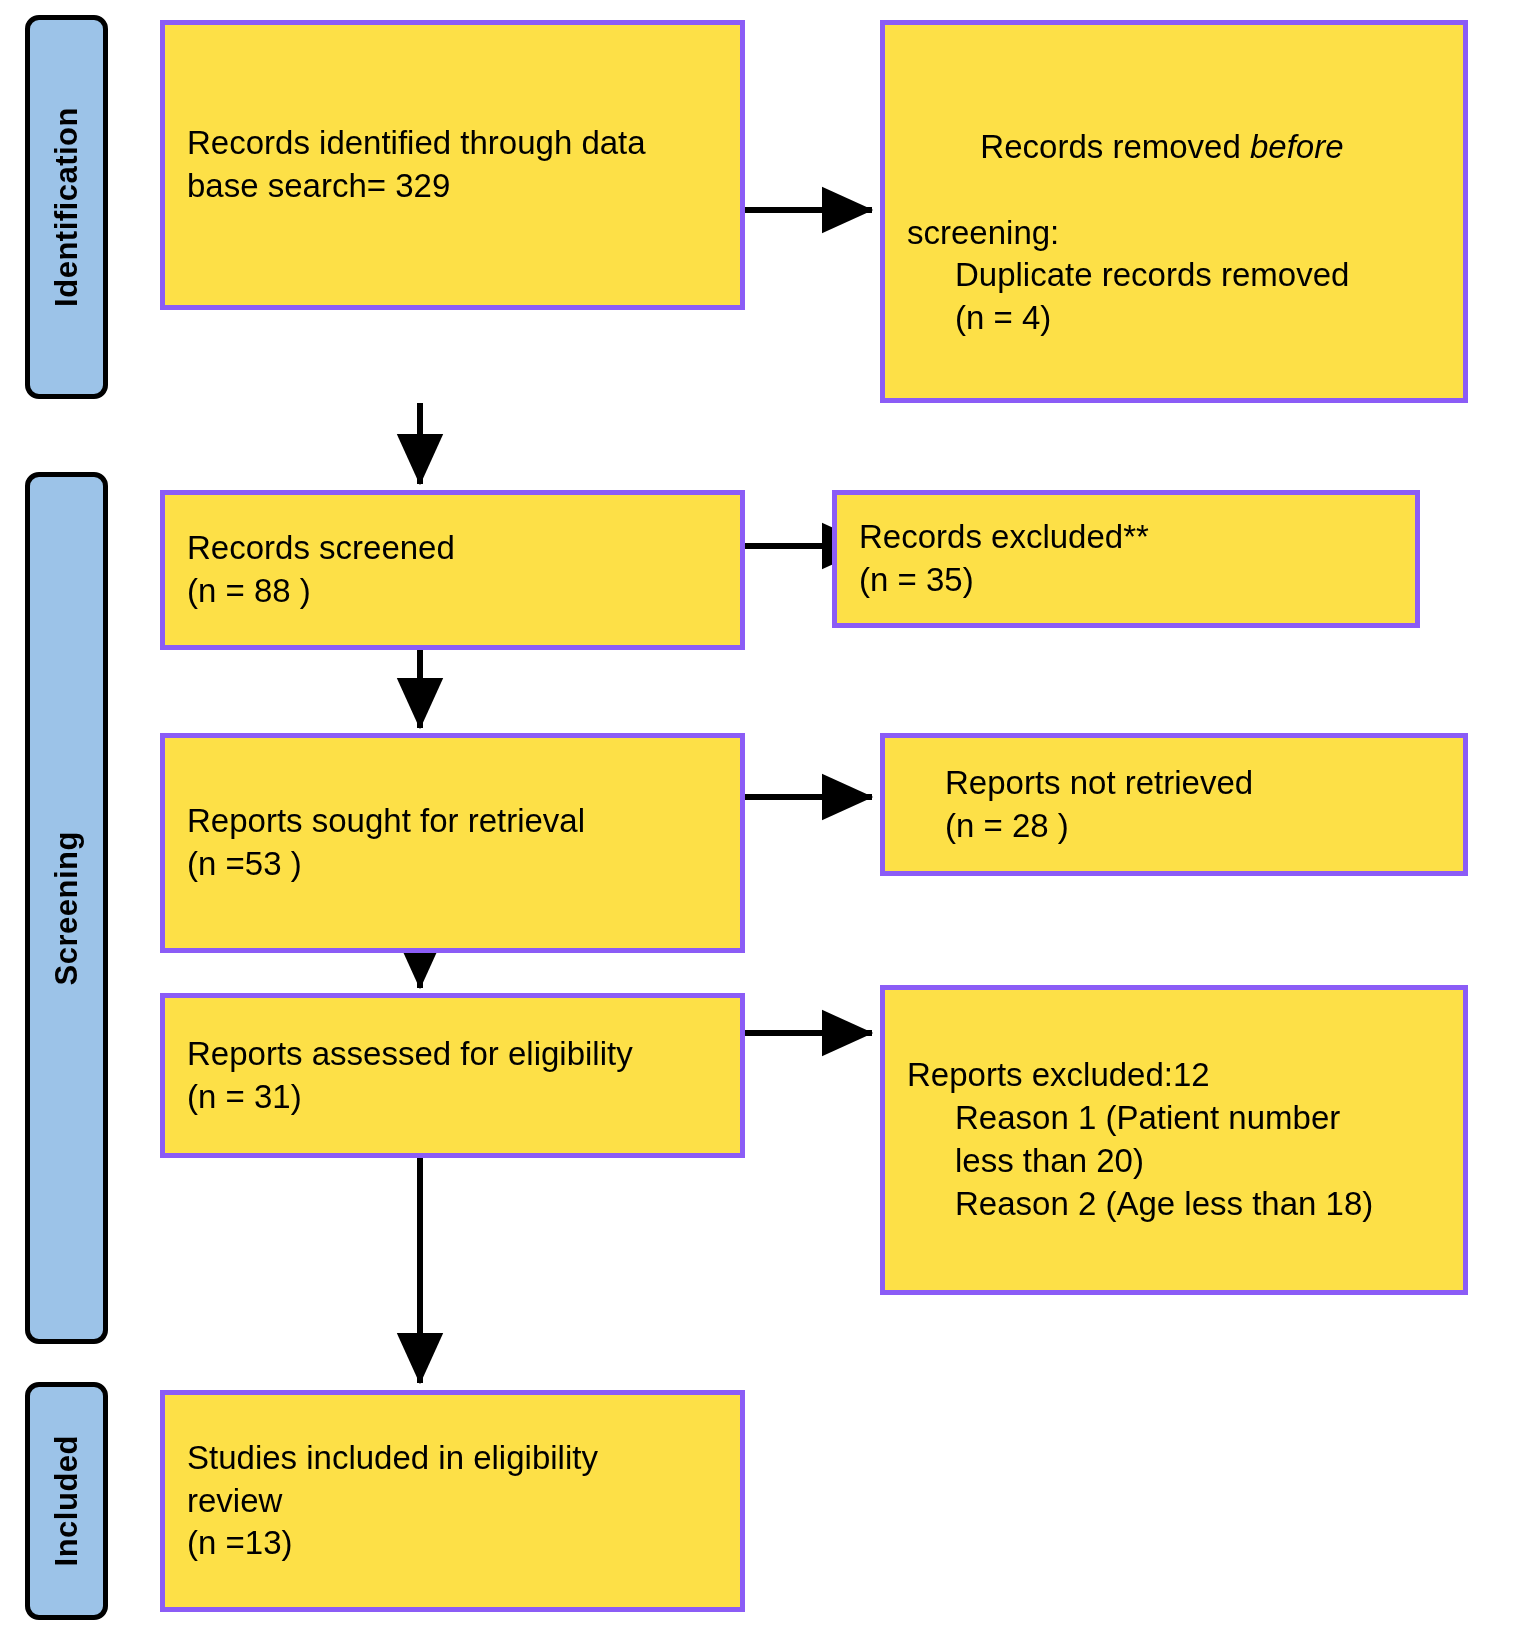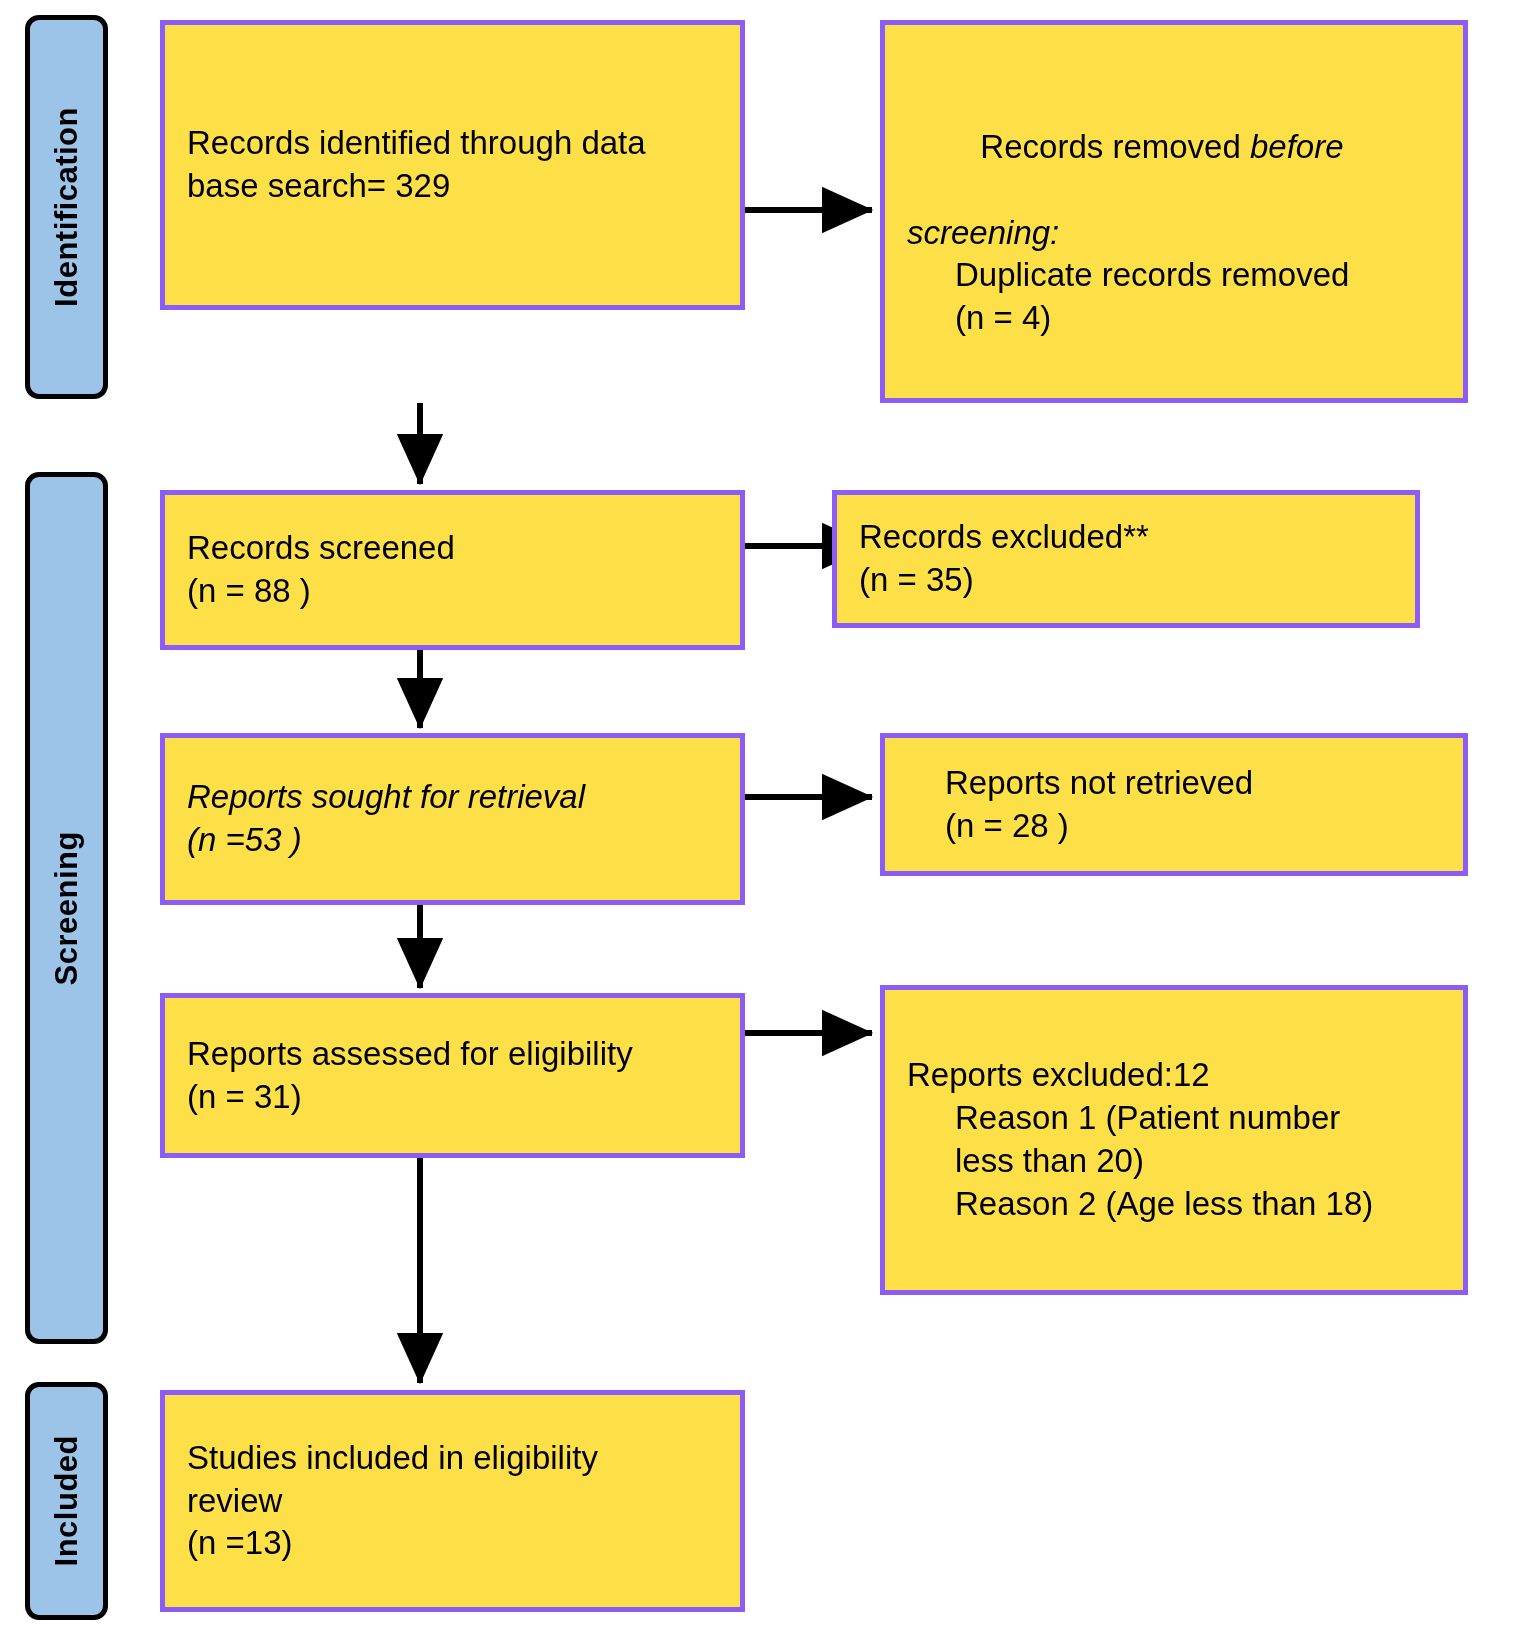--- a/index.html
+++ b/index.html
@@ -36,21 +36,21 @@
     flex-direction:column;
     justify-content:center;
   }
   .node .body{
     padding:0 22px;
     font-size:33px;
     line-height:1.30;
     color:#000;
   }
   .node .line{white-space:pre-wrap;}
-  .node .line.ital{font-style:italic;}
+  .node .line.ital{}
   .node .line.indent{padding-left:48px;}
 
   
   #wires{position:absolute;left:0;top:0;width:1523px;height:1635px;pointer-events:none;}
 </style>
 </head>
 <body>
 
 <div id="stage">
 
@@ -117,21 +117,21 @@
     </div>
   </div>
 
   <div class="node" style="left:832px;top:490px;width:588px;height:138px;">
     <div class="body">
       <div class="line">Records excluded**</div>
       <div class="line">(n = 35)</div>
     </div>
   </div>
 
-  <div class="node" style="left:160px;top:733px;width:585px;height:172px;font-style:italic;">
+  <div class="node" style="left:160px;top:733px;width:585px;height:220px;">
     <div class="body">
       <div class="line">Reports sought for retrieval</div>
       <div class="line">(n =53 )</div>
     </div>
   </div>
 
   <div class="node" style="left:880px;top:733px;width:588px;height:143px;padding-left:38px;">
     <div class="body">
       <div class="line">Reports not retrieved</div>
       <div class="line">(n = 28 )</div>

